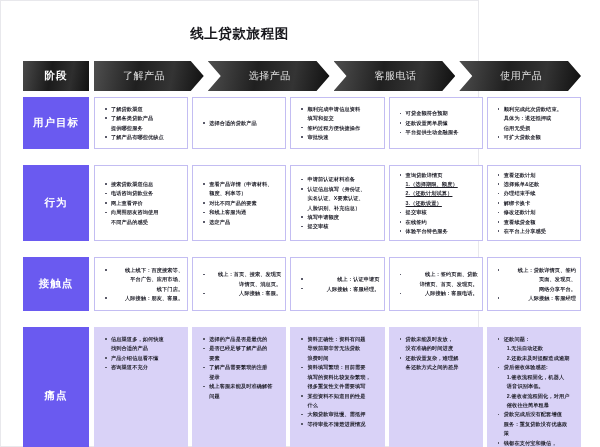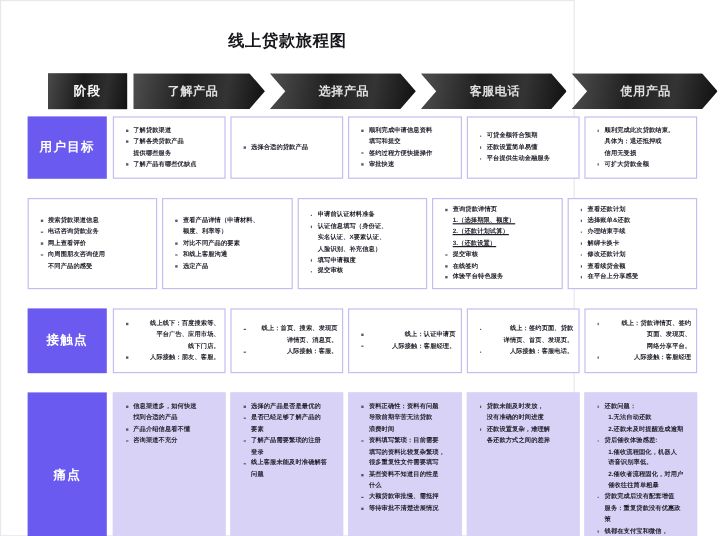--- a/index.html
+++ b/index.html
@@ -30,21 +30,21 @@
     color: #17171c;
     letter-spacing: 0.6px;
     padding-top: 26px;
     padding-bottom: 0;
     line-height: 1;
   }
 
   
   .stage-row {
     position: absolute;
-    left: 39px;
+    left: 22px;
     top: 60px;
     width: 558px;
     height: 30px;
     display: flex;
     align-items: stretch;
   }
   .stage-label {
     width: 66px;
     flex: 0 0 66px;
     background: linear-gradient(100deg, #4a4a4a 0%, #1b1b1b 42%, #2e2e2e 72%, #111111 100%);
@@ -64,21 +64,20 @@
     color: #e2e2e2;
     font-size: 10px;
     display: flex;
     align-items: center;
     justify-content: center;
     letter-spacing: 0.5px;
     margin-right: 4px;
     clip-path: polygon(0 0, calc(100% - 13px) 0, 100% 50%, calc(100% - 13px) 100%, 0 100%);
     padding-right: 10px;
     box-sizing: border-box;
-    font-weight: bold;
   }
   .chev.notch {
     clip-path: polygon(0 0, calc(100% - 13px) 0, 100% 50%, calc(100% - 13px) 100%, 0 100%, 13px 50%);
     padding-left: 12px;
   }
   .chev:last-child { margin-right: 0; }
 
   
   .grid {
     position: absolute;
@@ -225,20 +224,21 @@
             <ul class="items">
               <li>顺利完成此次贷款结束。</li>
               <li class="noBullet">具体为：退还抵押或</li>
               <li class="noBullet">信用无受损</li>
               <li>可扩大贷款金额</li>
             </ul>
           </div>
         </div>
       </div>
       <div class="grid-row row-behavior" style="height: 76px;">
+        <div class="row-label">行为</div>
         <div class="cells">
           <div class="cell">
             <ul class="items">
               <li>搜索贷款渠道信息</li>
               <li>电话咨询贷款业务</li>
               <li>网上查看评价</li>
               <li>向周围朋友咨询使用</li>
               <li class="noBullet">不同产品的感受</li>
             </ul>
           </div>

